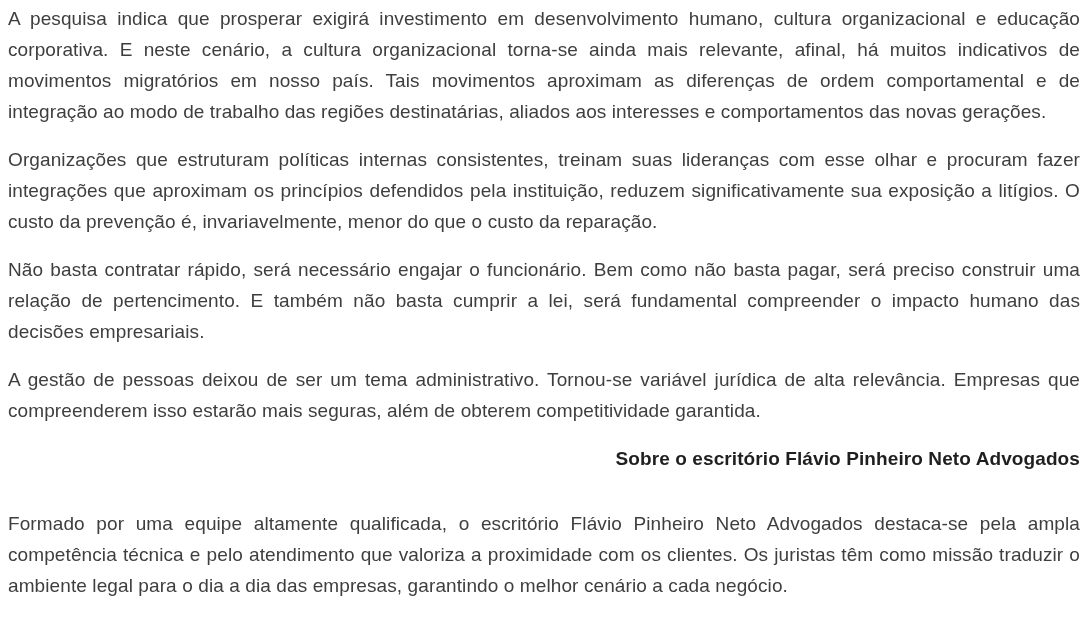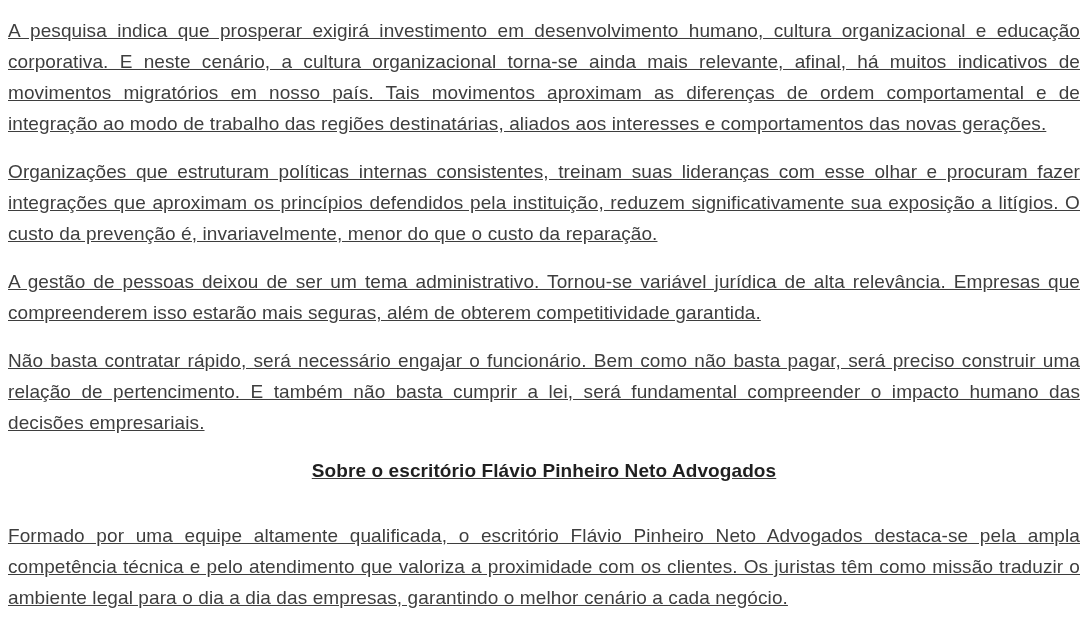--- a/index.html
+++ b/index.html
@@ -10,51 +10,50 @@
   }
   body {
     width: 1091px;
     min-height: 628px;
     box-sizing: border-box;
     font-family: "Liberation Sans", "DejaVu Sans", sans-serif;
   }
   .article {
     box-sizing: border-box;
     width: 1091px;
-    padding: 15px 11px 0 8px;
+    padding: 3px 11px 0 8px;
     color: #3e3e3e;
     font-size: 19px;
     line-height: 31px;
     letter-spacing: 0.1px;
-    text-decoration: underline;
   }
   .article p {
     margin: 0 0 17px 0;
     text-align: justify;
   }
   .article p.last {
     margin-bottom: 8px;
   }
   .article h3 {
     font-size: 19px;
     line-height: 31px;
     font-weight: 700;
     color: #1f1f1f;
     margin: 0 0 34px 0;
-    text-align: center;
+    text-align: right;
   }
 </style>
 </head>
 <body>
 
 <main class="article">
   <p>A pesquisa indica que prosperar exigirá investimento em desenvolvimento humano, cultura organizacional e educação corporativa. E neste cenário, a cultura organizacional torna-se ainda mais relevante, afinal, há muitos indicativos de movimentos migratórios em nosso país. Tais movimentos aproximam as diferenças de ordem comportamental e de integração ao modo de trabalho das regiões destinatárias, aliados aos interesses e comportamentos das novas gerações.</p>
 
   <p>Organizações que estruturam políticas internas consistentes, treinam suas lideranças com esse olhar e procuram fazer integrações que aproximam os princípios defendidos pela instituição, reduzem significativamente sua exposição a litígios. O custo da prevenção é, invariavelmente, menor do que o custo da reparação.</p>
 
+  <p>Não basta contratar rápido, será necessário engajar o funcionário. Bem como não basta pagar, será preciso construir uma relação de pertencimento. E também não basta cumprir a lei, será fundamental compreender o impacto humano das decisões empresariais.</p>
+
   <p>A gestão de pessoas deixou de ser um tema administrativo. Tornou-se variável jurídica de alta relevância. Empresas que compreenderem isso estarão mais seguras, além de obterem competitividade garantida.</p>
-
-  <p>Não basta contratar rápido, será necessário engajar o funcionário. Bem como não basta pagar, será preciso construir uma relação de pertencimento. E também não basta cumprir a lei, será fundamental compreender o impacto humano das decisões empresariais.</p>
 
   <h3>Sobre o escritório Flávio Pinheiro Neto Advogados</h3>
 
   <p class="last">Formado por uma equipe altamente qualificada, o escritório Flávio Pinheiro Neto Advogados destaca-se pela ampla competência técnica e pelo atendimento que valoriza a proximidade com os clientes. Os juristas têm como missão traduzir o ambiente legal para o dia a dia das empresas, garantindo o melhor cenário a cada negócio.</p>
 </main>
 
 </body></html>

